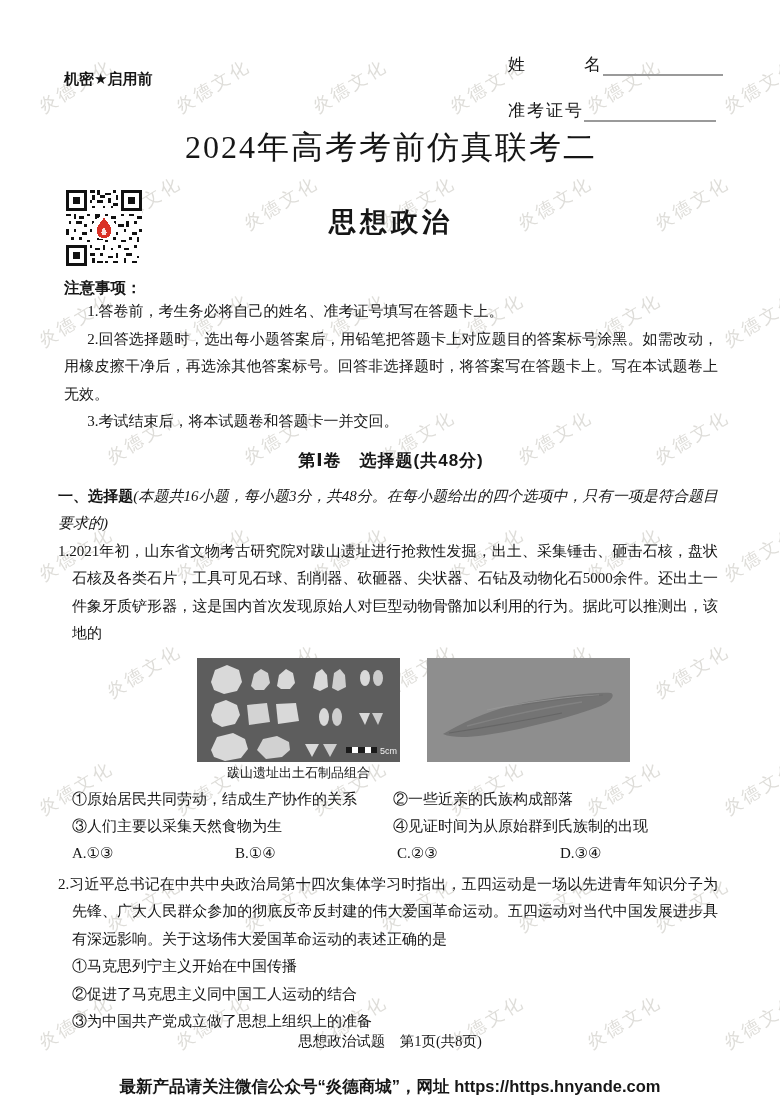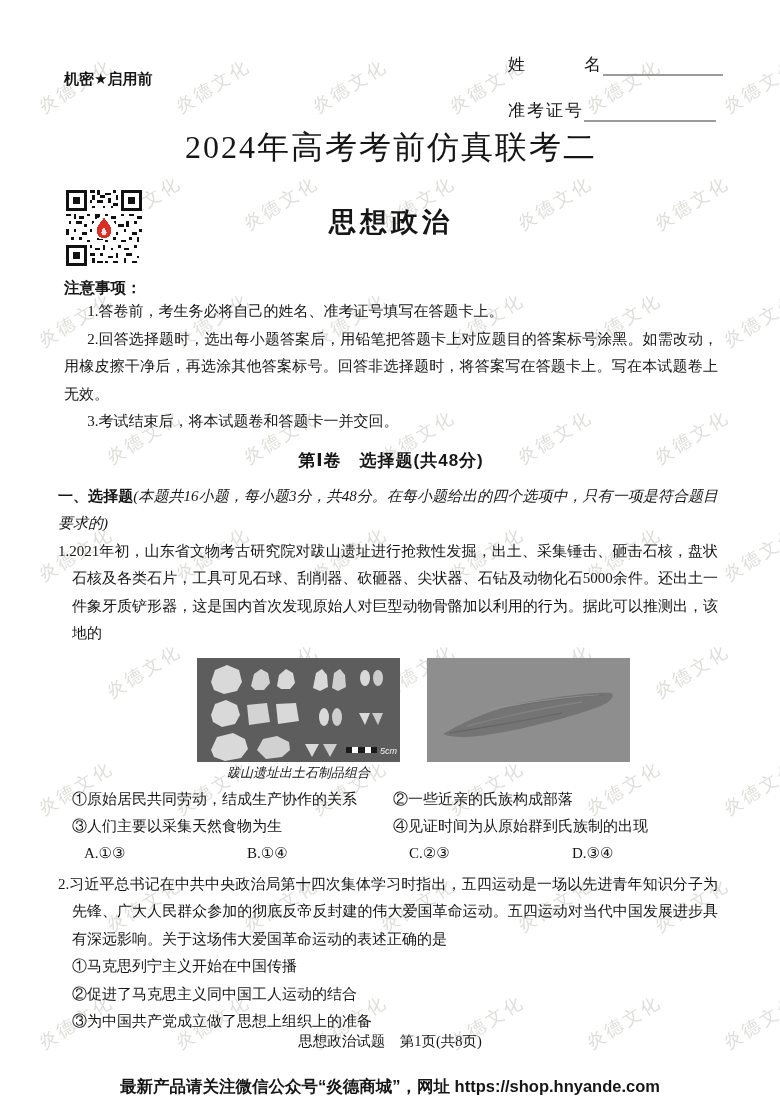--- a/index.html
+++ b/index.html
@@ -55,26 +55,26 @@
   }
   .instruction{margin:8px 0 0 0;line-height:27.5px;text-align:justify;margin-left:-6px;}
   .instruction .lead{font-weight:bold;font-family:"Liberation Sans","DejaVu Sans",sans-serif;font-size:15px;}
   .instruction .ibody{font-style:italic;}
   
   .q{margin:0 0 0 -6px;padding-left:14px;line-height:27.5px;}
   .q .stem{margin:0;text-indent:-14px;text-align:justify;}
   .q .sub{margin:0;line-height:27.5px;}
   
   .figures{display:flex;gap:27px;padding-left:133px;margin-top:10px;}
-  .figure{width:203px;font-style:italic;}
+  .figure{width:203px;}
   .photo{display:block;width:203px;height:104px;}
   .caption{text-align:center;font-size:13px;line-height:22px;}
   
   .stmt-grid{display:grid;grid-template-columns:321px 1fr;margin:2px 0 0 8px;line-height:27px;}
-  .choices{display:grid;grid-template-columns:163px 162px 163px 1fr;margin-left:20px;line-height:27px;}
+  .choices{display:grid;grid-template-columns:163px 162px 163px 1fr;margin-left:8px;line-height:27px;}
   .q2wrap{margin-top:4px;}
   
   .page-info{
     position:absolute;left:0;right:0;top:1030px;text-align:center;
     font-size:14.5px;line-height:22px;z-index:1;
   }
   .promo{
     position:absolute;left:0;right:0;top:1071px;text-align:center;
     font-size:16.5px;line-height:30px;font-weight:bold;z-index:1;
     font-family:"Liberation Sans","DejaVu Sans",sans-serif;
@@ -248,14 +248,14 @@
 
     <div class="q q2wrap">
       <p class="stem"><span>2.</span><span>习近平总书记在中共中央政治局第十四次集体学习时指出，五四运动是一场以先进青年知识分子为先锋、广大人民群众参加的彻底反帝反封建的伟大爱国革命运动。五四运动对当代中国发展进步具有深远影响。关于这场伟大爱国革命运动的表述正确的是</span></p>
       <p class="sub">①马克思列宁主义开始在中国传播</p>
       <p class="sub">②促进了马克思主义同中国工人运动的结合</p>
       <p class="sub">③为中国共产党成立做了思想上组织上的准备</p>
     </div>
   </div>
 
   <div class="page-info">思想政治试题　第1页(共8页)</div>
-  <div class="promo">最新产品请关注微信公众号“炎德商城”，网址 https://shop.hnyande.com</div>
+  <div class="promo">最新产品请关注微信公众号“炎德商城”，网址 https://https.hnyande.com</div>
 </div>
 
 </body></html>

